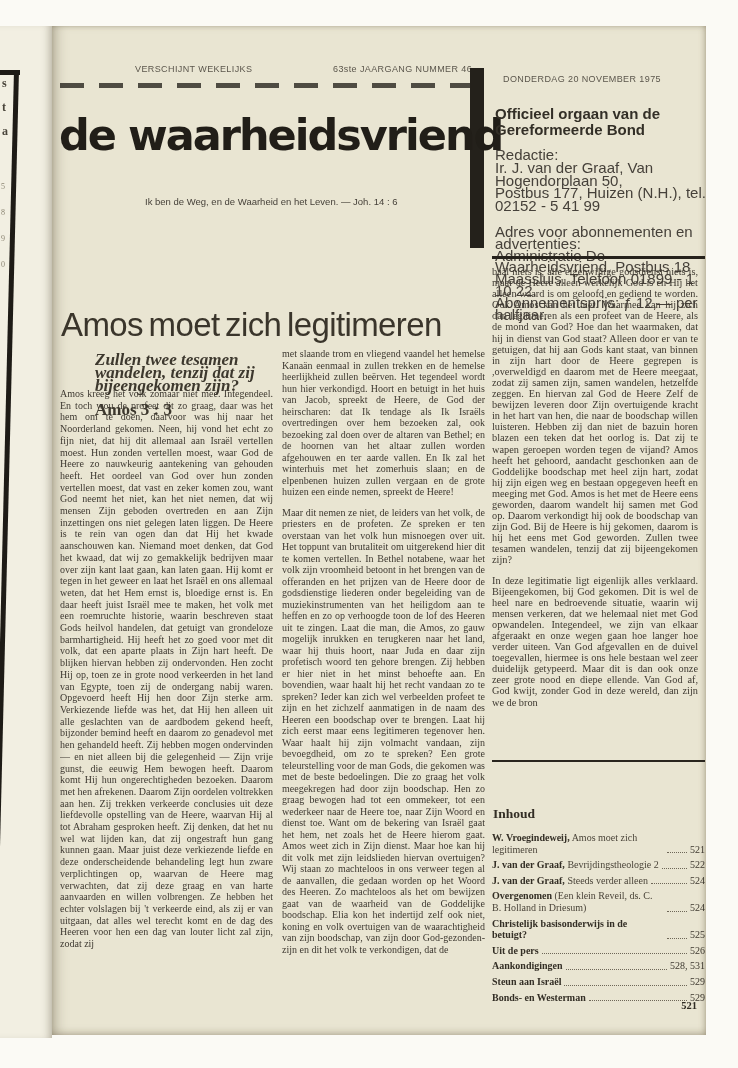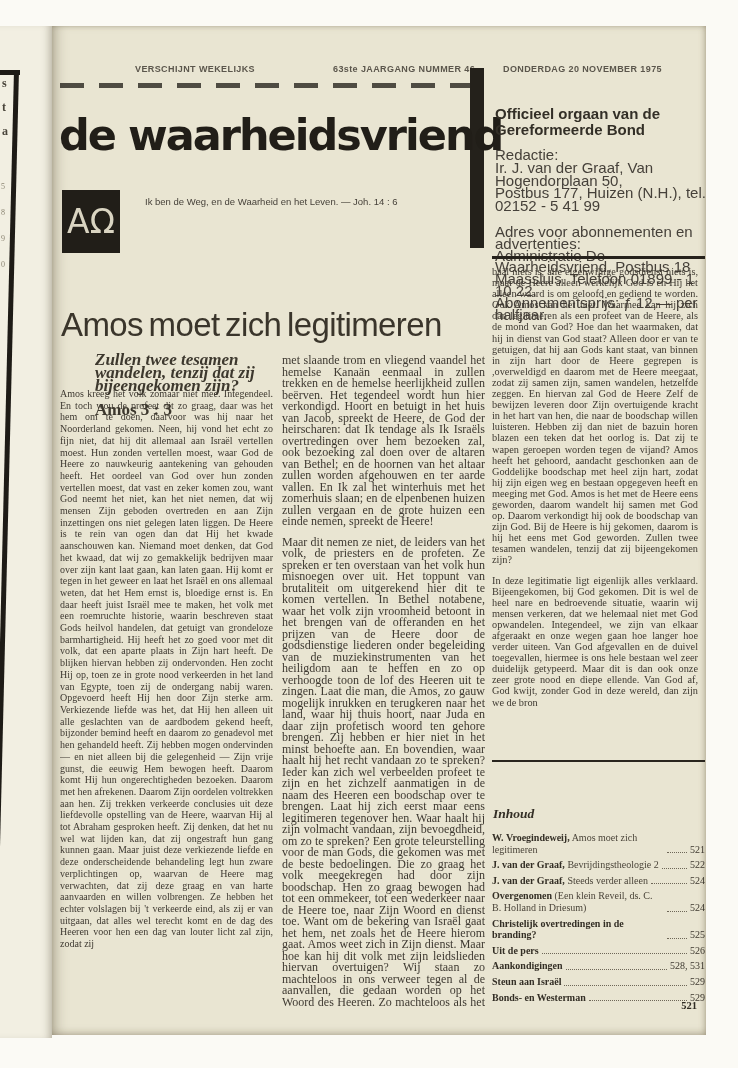--- a/index.html
+++ b/index.html
@@ -15,25 +15,25 @@
   .frag{position:absolute;left:2px;font-weight:bold;font-size:12px;color:#49443a;}
   .frag-sm{position:absolute;left:1px;font-size:8px;color:#8d8674;font-weight:normal;}
 
   
   .page{position:absolute;left:52px;top:26px;width:654px;height:1009px;background:#e9e5d2;
         box-shadow:inset 10px 0 14px -8px rgba(95,85,62,.5),
                    inset -4px 0 6px -3px rgba(120,108,82,.45),
                    inset 0 -5px 8px -4px rgba(120,108,82,.4),
                    inset 0 3px 5px -3px rgba(120,108,82,.3);}
 
-  .hdr{position:absolute;font-family:"Liberation Sans",sans-serif;font-size:9px;font-weight:bold;
+  .hdr{position:absolute;font-family:"Liberation Sans",sans-serif;font-size:9px;font-weight:normal;
        color:#5b564c;letter-spacing:.4px;white-space:nowrap;}
   .hdr-left{left:83px;top:38px;}
   .hdr-center{left:281px;top:38px;}
-  .hdr-right{left:451px;top:38px;}
+  .hdr-right{left:451px;top:48px;}
 
   .dashes{position:absolute;left:8px;top:57px;width:410px;height:5px;
           background:repeating-linear-gradient(90deg,#28251e 0 24px,transparent 24px 39px);opacity:.8;}
   .vbar{position:absolute;left:418px;top:42px;width:14px;height:180px;background:#24211b;}
 
   .mast{position:absolute;left:7px;top:84px;font-family:"DejaVu Sans",sans-serif;font-weight:700;
         font-size:43px;letter-spacing:-2px;color:#211e18;white-space:nowrap;}
   .logo{position:absolute;left:10px;top:164px;width:58px;height:63px;background:#211e18;
         display:flex;align-items:center;justify-content:center;}
   .logo span{font-family:"DejaVu Sans",sans-serif;font-size:33px;color:#d9d4c1;}
@@ -51,26 +51,26 @@
   .title{position:absolute;left:9px;top:280px;font-family:"Liberation Sans",sans-serif;
          font-size:33px;font-weight:400;color:#3a352b;letter-spacing:-.6px;word-spacing:-3px;
          white-space:nowrap;}
   .epi{position:absolute;left:43px;top:327px;width:176px;font-style:italic;font-size:17px;
        line-height:13px;color:#3d382e;font-weight:bold;}
   .epi-src{text-align:left;font-style:normal;margin-top:11px;}
 
   .bodycol{position:absolute;text-align:justify;color:#3e3931;overflow:hidden;}
   .bodycol p{margin:0 0 9px 0;}
   .col1{left:8px;top:362px;width:213px;height:626px;font-size:10px;line-height:11.7px;}
-  .col2{left:230px;top:329px;width:203px;height:652px;font-size:12px;line-height:11.5px;}
+  .col2{left:230px;top:322px;width:203px;height:652px;font-size:10px;line-height:11.5px;}
   .col3{left:440px;top:240px;width:206px;height:490px;font-size:10.3px;line-height:11.1px;}
 
   .rule-inhoud{position:absolute;left:440px;top:734px;width:213px;height:2px;background:#29251e;}
   .inhoud-h{position:absolute;left:441px;top:780px;font-size:13.5px;font-weight:bold;
-            font-style:italic;color:#332e25;}
+            color:#332e25;}
   .toc{position:absolute;left:440px;top:806px;width:213px;display:flex;flex-direction:column;
        gap:4px;font-size:10px;line-height:11.6px;color:#46413a;}
   .toc-row{display:flex;align-items:flex-end;}
   .toc-text{max-width:172px;}
   .toc-lead{font-weight:bold;color:#332e25;}
   .toc-rest{color:#4a4439;}
   .toc-dots{flex:1 1 auto;min-width:8px;border-bottom:1.5px dotted #6e6758;margin:0 3px 2px 3px;}
   .toc-page{color:#3c372e;white-space:nowrap;}
   .pgnum{position:absolute;right:9px;top:974px;font-weight:bold;font-size:10.5px;color:#2f2b23;}
 </style>
@@ -95,23 +95,20 @@
 
     <span class="hdr hdr-left">VERSCHIJNT WEKELIJKS</span>
     <span class="hdr hdr-center">63ste JAARGANG NUMMER 46</span>
     <span class="hdr hdr-right">DONDERDAG 20 NOVEMBER 1975</span>
 
     <div class="dashes"></div>
     <div class="vbar"></div>
 
     <h1 class="mast" style="margin:0">de waarheidsvriend</h1>
 
-    <div class="logo">
-      <span>ΑΩ</span>
-    </div>
     <div class="motto">Ik ben de Weg, en de Waarheid en het Leven. — Joh. 14 : 6</div>
 
     <div class="infobox">
       <div class="organ">
         <div>Officieel orgaan van de Gereformeerde Bond</div>
       </div>
       <div class="redactie">
         <div>Redactie:</div>
         <div>Ir. J. van der Graaf, Van Hogendorplaan 50,</div>
         <div>Postbus 177, Huizen (N.H.), tel. 02152 - 5 41 99</div>
@@ -163,21 +160,21 @@
         <span class="toc-text"><span class="toc-lead">J. van der Graaf,</span> <span class="toc-rest">Steeds verder alleen</span></span>
         <span class="toc-dots"></span>
         <span class="toc-page">524</span>
       </div>
       <div class="toc-row">
         <span class="toc-text"><span class="toc-lead">Overgenomen</span> <span class="toc-rest">(Een klein Reveil, ds. C. B. Holland in Driesum)</span></span>
         <span class="toc-dots"></span>
         <span class="toc-page">524</span>
       </div>
       <div class="toc-row">
-        <span class="toc-text"><span class="toc-lead">Christelijk overtredingen in de branding?</span></span>
+        <span class="toc-text"><span class="toc-lead">Christelijk basisonderwijs in de betuigt?</span></span>
         <span class="toc-dots"></span>
         <span class="toc-page">525</span>
       </div>
       <div class="toc-row">
         <span class="toc-text"><span class="toc-lead">Uit de pers</span></span>
         <span class="toc-dots"></span>
         <span class="toc-page">526</span>
       </div>
       <div class="toc-row">
         <span class="toc-text"><span class="toc-lead">Aankondigingen</span></span>

